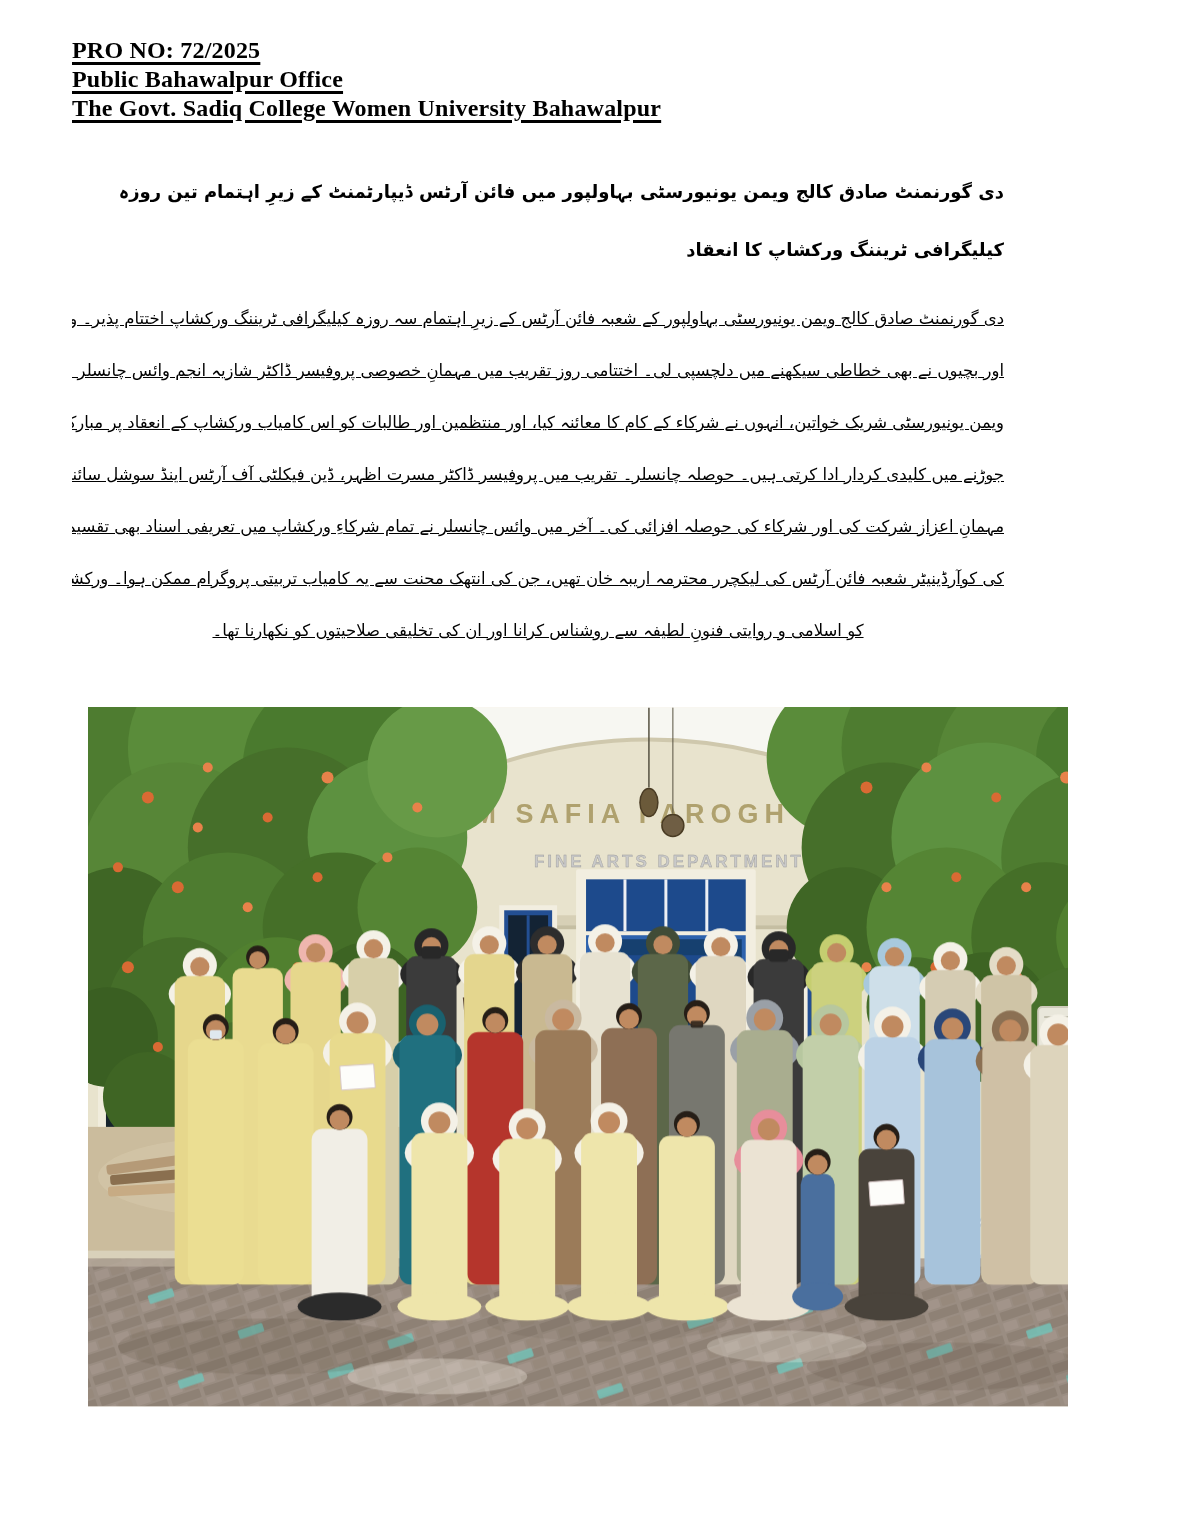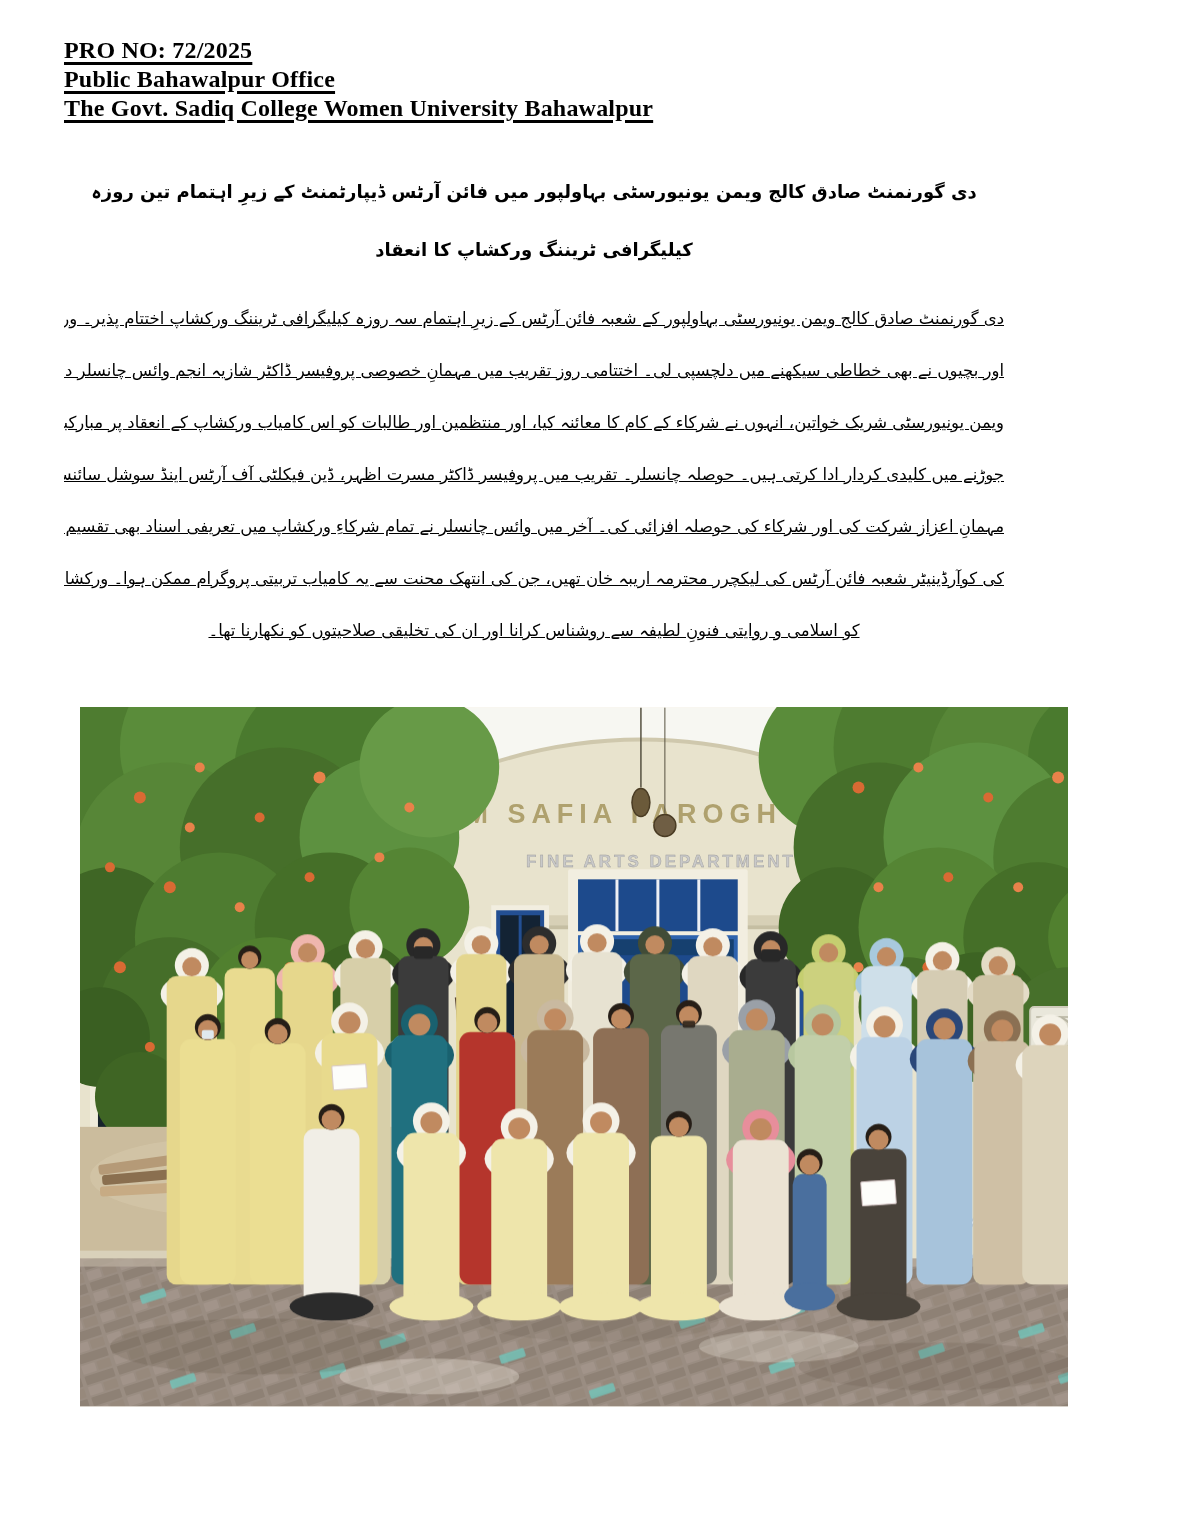--- a/index.html
+++ b/index.html
@@ -1,33 +1,33 @@
 <!DOCTYPE html>
 <html lang="en"><head>
 <meta charset="utf-8">
 <style>
   * { box-sizing: border-box; margin: 0; padding: 0; }
   body { background: #ffffff; }
   .page {
     width: 1068px; height: 1539px; background: #ffffff;
     position: relative; overflow: hidden;
-    font-family: "Liberation Serif", serif; color: #000;
+    font-family: "Liberation Serif", serif; color: #000; padding-left: 8px;
   }
   .header-block { padding: 36px 64px 0 64px; }
   .header-line {
     font-weight: 700; font-size: 24px; line-height: 29px;
     text-decoration: underline; text-decoration-thickness: 2.5px;
     text-underline-offset: 4px; letter-spacing: 0.2px;
   }
   .urdu {
     direction: rtl; unicode-bidi: embed;
     font-family: "DejaVu Sans", "DejaVu Serif", sans-serif;
   }
   .headline {
-    margin: 40px 64px 0 64px; text-align: center;
+    margin: 40px 64px 0 64px; text-align: right;
     font-size: 18px; font-weight: 700; line-height: 58px;
   }
   .body-lines { margin: 14px 64px 0 64px; text-decoration: underline; }
   .uline {
     height: 52px; line-height: 52px; font-size: 16.5px;
     text-align: justify; text-align-last: justify;
     overflow: hidden; white-space: nowrap;
   }
   .uline.last { text-align: left; text-align-last: center; white-space: normal; }
   .photo-wrap { margin: 50px 64px 0 80px; width: 1040px; height: 700px; }

